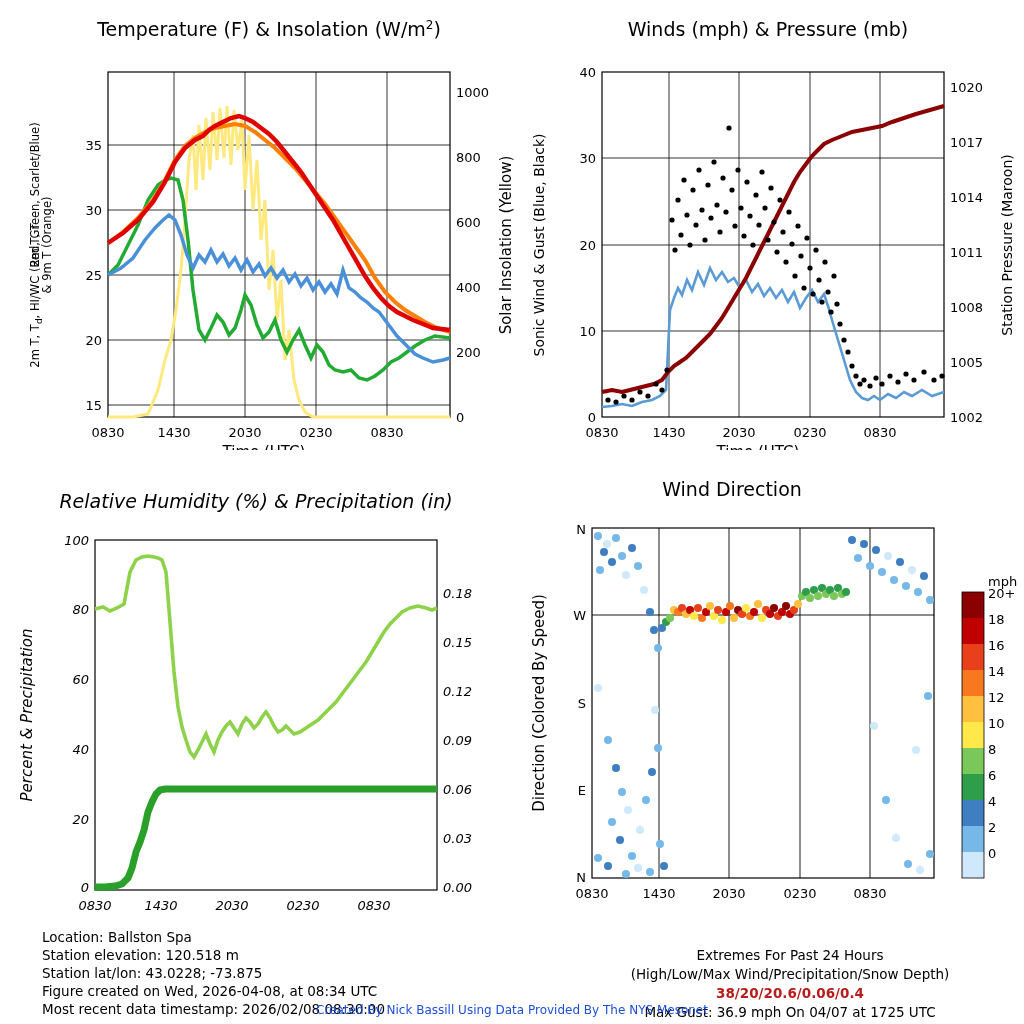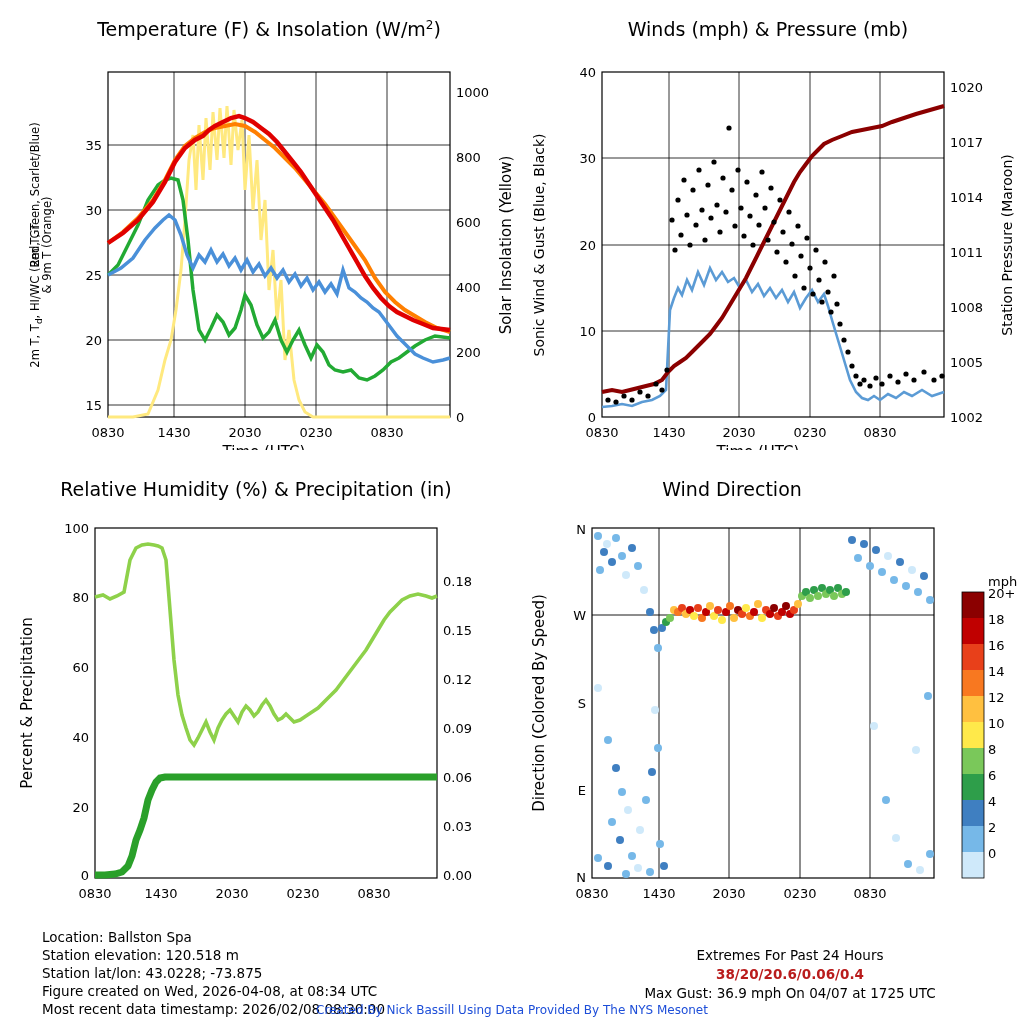--- a/index.html
+++ b/index.html
@@ -211,21 +211,21 @@
         <text x="227" y="397">2030</text>
         <text x="298" y="397">0230</text>
         <text x="368" y="397">0830</text>
       </g>
       <text x="246" y="417" font-size="15" text-anchor="middle">Time (UTC)</text>
       <text transform="translate(32,205) rotate(-90)" font-size="14" text-anchor="middle">Sonic Wind &amp; Gust (Blue, Black)</text>
       <text transform="translate(500,205) rotate(-90)" font-size="14" text-anchor="middle">Station Pressure (Maroon)</text>
     </svg>
   </div>
 
-  <div class="panel" style="left:0px;top:478px;width:512px;height:430px;">
+  <div class="panel" style="left:0px;top:490px;width:512px;height:430px;font-style:italic;">
     <div class="title">Relative Humidity (%) &amp; Precipitation (in)</div>
     <svg width="512" height="400" viewBox="0 0 512 400">
       <rect x="95" y="28" width="342" height="350" fill="#ffffff" stroke="#000" stroke-width="1.2"></rect>
 
       <polyline fill="none" stroke="#8ed14a" stroke-width="3.6" points="95,97 103,95 110,99 117,96 124,92 130,60 136,48 142,45 148,44 154,45 158,46 162,48 166,60 170,110 174,160 178,195 182,215 186,228 190,240 194,245 198,238 202,230 206,222 210,232 214,240 218,228 222,220 226,214 230,210 234,216 238,222 242,212 246,206 250,210 254,216 258,212 262,205 266,200 270,206 274,214 278,220 282,218 286,214 290,218 294,222 300,220 306,216 312,212 318,208 324,202 330,196 336,190 342,182 348,174 354,166 360,158 366,150 372,140 378,130 384,120 390,112 396,106 402,100 410,96 418,94 426,96 432,98 437,96"></polyline>
 
       <polyline fill="none" stroke="#2aa02a" stroke-width="7" points="95,375 105,375 115,374 122,372 128,366 132,356 136,340 140,330 144,318 148,300 152,290 156,282 160,278 165,277 175,277 200,277 250,277 300,277 350,277 400,277 437,277"></polyline>
       <g class="tick" text-anchor="end" font-size="13">
         <text x="89" y="380">0</text>
         <text x="89" y="312">20</text>
@@ -419,19 +419,20 @@
   <div class="footer" style="left:18px;top:928px;margin-left:24px;">
     <div>Location: Ballston Spa</div>
     <div>Station elevation: 120.518 m</div>
     <div>Station lat/lon: 43.0228; -73.875</div>
     <div>Figure created on Wed, 2026-04-08, at 08:34 UTC</div>
     <div>Most recent data timestamp: 2026/02/08 08:30:00</div>
   </div>
 
   <div class="footer-right" style="left:560px;top:946px;width:460px;">
     <div>Extremes For Past 24 Hours</div>
+    <div>(High/Low/Max Wind/Precipitation/Snow Depth)</div>
     <div style="color:#b91c1c;font-weight:bold;">38/20/20.6/0.06/0.4</div>
     <div>Max Gust: 36.9 mph On 04/07 at 1725 UTC</div>
   </div>
 
   <div class="credit" style="top:1003px;left:0;">Created By Nick Bassill Using Data Provided By The NYS Mesonet</div>
 
 </div>
 
 </body></html>

